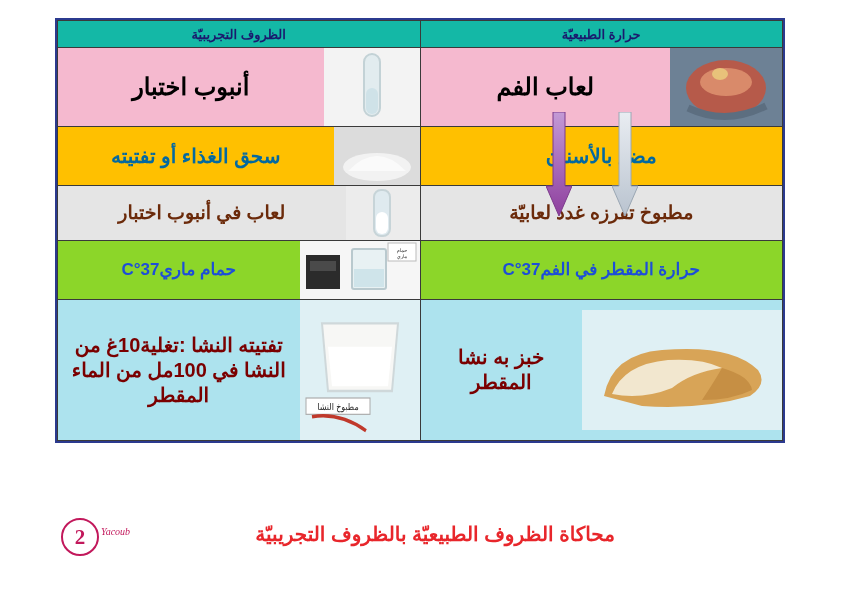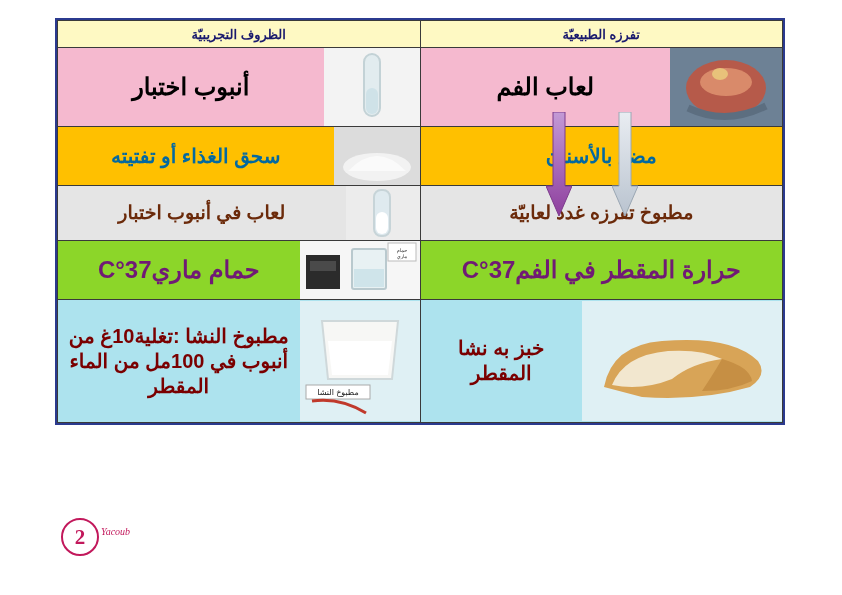--- a/index.html
+++ b/index.html
@@ -36,21 +36,21 @@
   table.matrix td, table.matrix th {
     border: 1px solid #3a3a3a;
     padding: 0;
     vertical-align: middle;
     text-align: center;
   }
   .col-a { width: 50%; }
   .col-b { width: 50%; }
 
   .hdr {
-    background: #fef9c3;
+    background: #14b8a6;
     color: #1a1a6e;
     font-weight: bold;
     font-size: 13px;
     height: 26px;
     padding: 3px 0;
   }
 
   .cellflex {
     display: flex;
     flex-direction: row;
@@ -76,39 +76,39 @@
   
   .r1 { background: #F5B9CF; }
   .r2 { background: #FFC000; }
   .r3 { background: #e5e5e5; }
   .r4 { background: #8CD629; }
   .r5 { background: #ADE3EE; }
 
   .r1 .celltext { font-size: 24px; color: #000000; }
   .r2 .celltext { font-size: 20px; color: #0369a1; }
   .r3 .celltext { font-size: 19px; color: #6b2a0a; }
-  .r4 .celltext { font-size: 24px; color: #701a75; }
+  .r4 .celltext { font-size: 17px; color: #1d4ed8; }
   .r5 .celltext { font-size: 20px; color: #7a0000; }
 
   .row1 td { height: 78px; }
   .row2 td { height: 58px; }
   .row3 td { height: 54px; }
   .row4 td { height: 58px; }
   .row5 td { height: 122px; }
 
   
   .pic { width: 100%; height: 100%; display:block; }
 
   .mouth-pic { width: 112px; height: 78px; background: linear-gradient(160deg,#8fa3b8 0%, #6f8296 40%, #4e5f70 100%); }
   .tube-pic { width: 96px; height: 78px; background: #f2f2f2; }
   .powder-pic { width: 86px; height: 58px; background: #d9d9d9; }
   .saliva-pic { width: 74px; height: 54px; background: #e7e7e7; }
   .bath-pic { width: 120px; height: 58px; background: #f4f4f4; }
   .bread-pic { width: 200px; height: 120px; background: #d9ecef; }
-  .starch-pic { width: 120px; height: 120px; background: #dff0f4; }
+  .starch-pic { width: 120px; height: 140px; background: #dff0f4; }
 
   .arrow-wrap {
     position: absolute;
     pointer-events: none;
   }
 
   .caption-row {
     position: absolute;
     left: 55px;
     top: 512px;
@@ -161,21 +161,21 @@
 <div class="page">
 
   <div class="table-wrap">
     <table class="matrix">
       <colgroup>
           <col class="col-a">
           <col class="col-b">
         </colgroup>
       <tbody>
           <tr>
-        <th class="hdr">تفرزه الطبيعيّة</th>
+        <th class="hdr">حرارة الطبيعيّة</th>
         <th class="hdr">الظروف التجريبيّة</th>
       </tr>
 
       <tr class="row1">
         <td class="r1">
           <div class="cellflex">
             <div class="thumb mouth-pic">
               <svg class="pic" viewBox="0 0 112 78" preserveAspectRatio="none">
                 <rect width="112" height="78" fill="#7c8fa3"></rect>
                 <path d="M0 0 H112 V78 H0 Z" fill="#6d8195"></path>
@@ -286,21 +286,21 @@
             <div class="thumb starch-pic">
               <svg class="pic" viewBox="0 0 120 120" preserveAspectRatio="none">
                 <rect width="120" height="120" fill="#dff0f4"></rect>
                 <path d="M22 20 L98 20 L92 78 L28 78 Z" fill="#f7f7f5" stroke="#cfd8da" stroke-width="2"></path>
                 <path d="M28 40 L92 40 L88 74 L32 74 Z" fill="#ffffff"></path>
                 <rect x="6" y="84" width="64" height="14" fill="#ffffff" stroke="#aaa" stroke-width="1"></rect>
                 <text x="38" y="94" font-size="8" text-anchor="middle" fill="#222" font-family="sans-serif">مطبوخ النشا</text>
                 <path d="M12 100 Q40 96 66 112" stroke="#c0392b" stroke-width="3" fill="none"></path>
               </svg>
             </div>
-            <div class="celltext">مطبوخ النشا :تغلية10غ من أنبوب في 100مل من الماء المقطر</div>
+            <div class="celltext">تفتيته النشا :تغلية10غ من النشا في 100مل من الماء المقطر</div>
           </div>
         </td>
       </tr>
     </tbody>
       </table>
   </div>
 
   <div class="arrow-wrap" style="left:546px; top:112px; width:26px; height:104px;">
     <svg width="26" height="104" viewBox="0 0 26 104">
       <defs>
@@ -318,19 +318,20 @@
         <linearGradient id="gg" x1="0" y1="0" x2="0" y2="1">
           <stop offset="0%" stop-color="#e9edf2"></stop>
           <stop offset="100%" stop-color="#b9c3cf"></stop>
         </linearGradient>
       </defs>
       <polygon points="7,0 19,0 19,74 26,74 13,104 0,74 7,74" fill="url(#gg)" stroke="#9aa6b3" stroke-width="1"></polygon>
     </svg>
   </div>
 
   <div class="caption-row">
+    <div class="caption-text">محاكاة الظروف الطبيعيّة بالظروف التجريبيّة</div>
     <div class="logo">
       <div class="logo-circle">2</div>
       <div class="logo-name">Yacoub</div>
     </div>
   </div>
 
 </div>
 
 </body></html>

